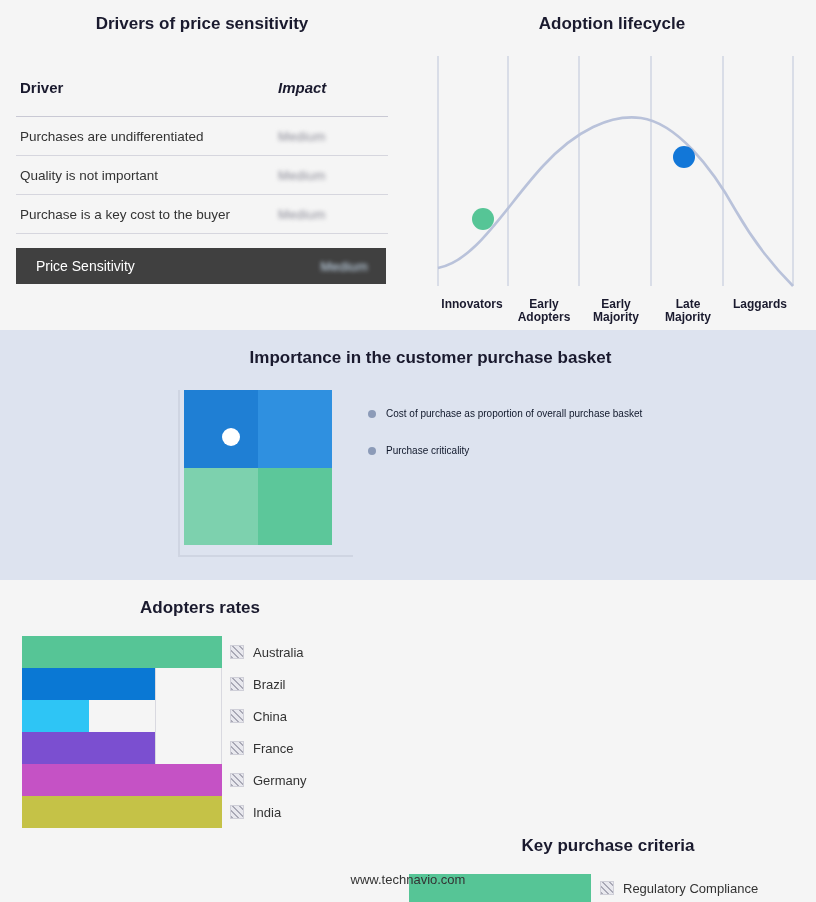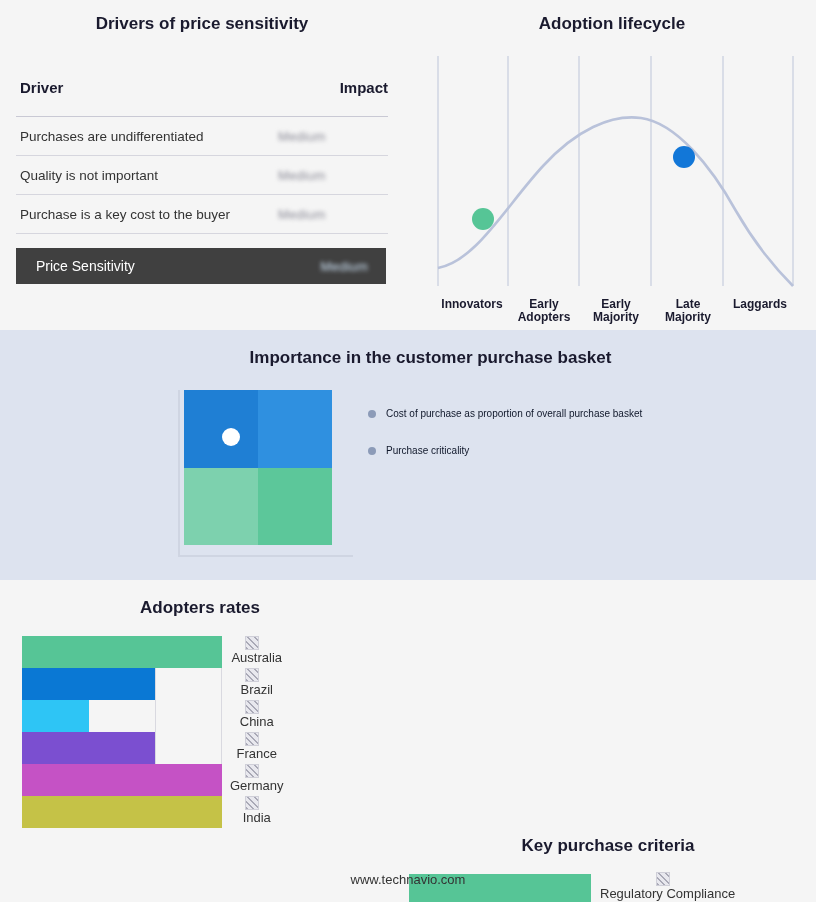--- a/index.html
+++ b/index.html
@@ -22,21 +22,21 @@
   }
 
   
   .drivers { position:absolute; left:16px; top:14px; width:372px; }
   .drivers .panel-title { margin-bottom: 41px; }
   table.driver-table { width: 100%; border-collapse: collapse; }
   table.driver-table th {
     text-align: left; font-size: 15px; font-weight: bold; color:#1a1a2e;
     padding: 4px 0 20px 4px; border-bottom: 1px solid #c9c9d4;
   }
-  table.driver-table th.impact-col { text-align: right; width: 110px; padding-left: 0; }
+  table.driver-table th.impact-col { text-align: left; width: 110px; padding-left: 0; font-style: italic; }
   table.driver-table td {
     font-size: 13.5px; color:#333; padding: 12px 0 11px 4px; border-bottom: 1px solid #d6d6de;
   }
   table.driver-table td.impact-cell { padding-left: 0; }
   .blurred {
     color: #8a8a96; filter: blur(2.2px); font-size: 13px; letter-spacing: .2px;
     display: inline-block;
   }
   .sens-bar {
     margin-top: 14px; width: 370px; height: 36px; background: #404040;
@@ -80,21 +80,21 @@
 
   .barchart { position: relative; }
   .bc-plot { position: relative; }
   .bc-grid { position:absolute; inset:0; display:flex; }
   .bc-grid span { flex:1; border-right:1px solid #d9d9e0; }
   .bc-grid span:first-child { border-left:1px solid #d9d9e0; }
   .bc-row { position: relative; height: 32px; }
   .bc-fill { position:absolute; left:0; top:0; height:32px; }
 
   .bc-labels { position:absolute; top:0; }
-  .bc-label { height:32px; display:flex; align-items:center; font-size:13px; color:#333;flex-direction:column; }
+  .bc-label { height:32px; display:flex; align-items:center; font-size:13px; color:#333; }
   .hatch {
     width: 14px; height: 14px; margin-right: 9px; flex:0 0 auto;
     background-color:#e8e8ee;
     background-image: repeating-linear-gradient(45deg, #a9a9b6 0 1.5px, transparent 1.5px 4.5px);
     border: 1px solid #cfcfd8;
   }
 
   .footer { position:absolute; left:0; top:872px; width:816px; text-align:center;
     font-size:13px; color:#333; }
 </style>

